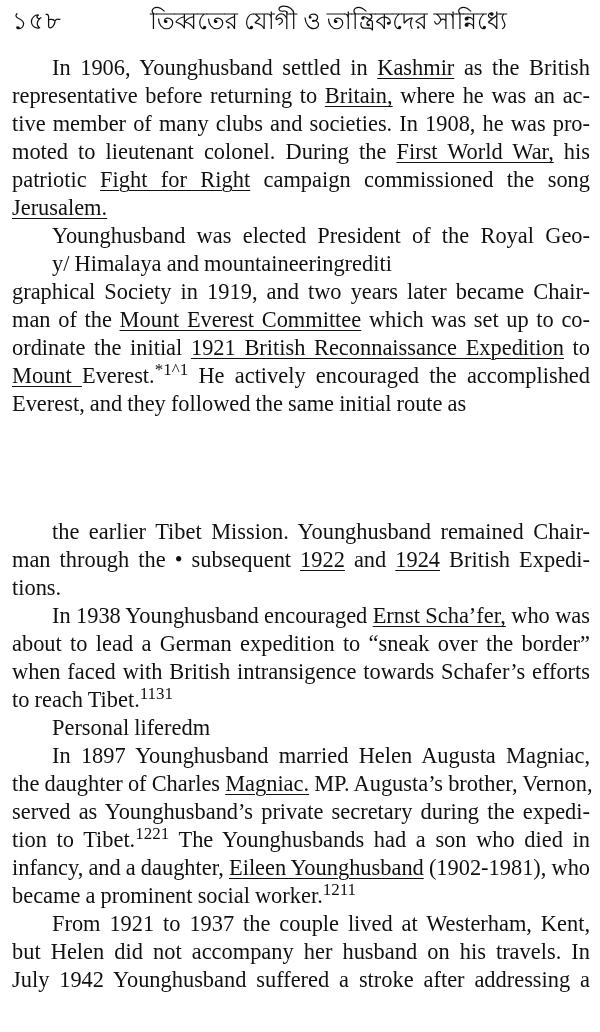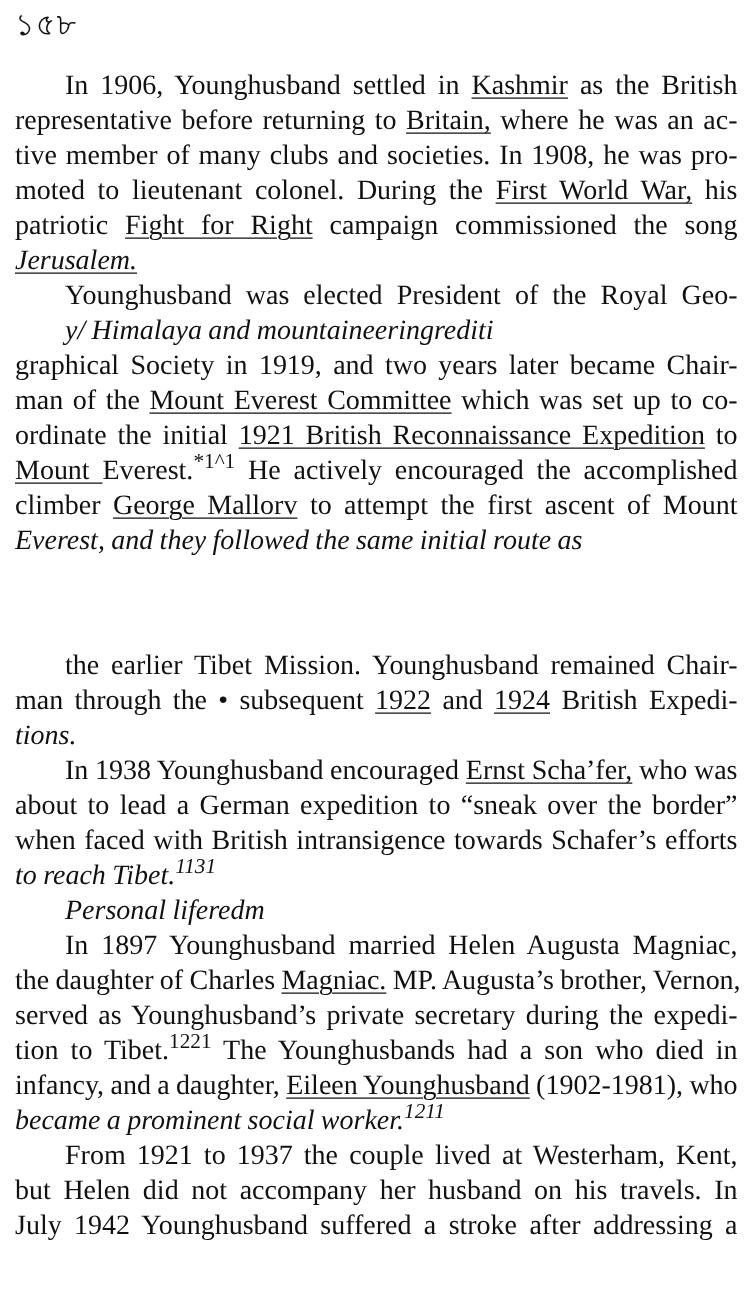--- a/index.html
+++ b/index.html
@@ -46,21 +46,20 @@
     height: 28px;
     line-height: 28px;
     font-size: 22.4px;
     white-space: nowrap;
     text-align: justify;
     text-align-last: justify;
     word-spacing: -0.5px;
   }
   .line.last {
     text-align-last: left;
-    font-style: italic;
   }
   .line.indent {
     padding-left: 40px;
   }
   .u {
     text-decoration: underline;
     text-underline-offset: 3px;
     text-decoration-thickness: 1px;
     margin-top: 31px;
   }
@@ -70,36 +69,36 @@
     vertical-align: super;
   }
   .block-top { top: 54px; }
   .block-bottom { top: 518px; }
 </style>
 </head>
 <body>
 
 <div class="page-header">
   <span class="page-number">১৫৮</span>
+  <span class="running-title">তিব্বতের যোগী ও তান্ত্রিকদের সান্নিধ্যে</span>
 </div>
 
 <div class="text-block block-top">
   <span class="line indent"><span>In 1906, Younghusband settled in </span><span class="u">Kashmir</span><span> as the British</span></span>
   <span class="line"><span>representative before returning to </span><span class="u">Britain,</span><span> where he was an ac-</span></span>
   <span class="line">tive member of many clubs and societies. In 1908, he was pro-</span>
   <span class="line"><span>moted to lieutenant colonel. During the </span><span class="u">First World War,</span><span> his</span></span>
   <span class="line"><span>patriotic </span><span class="u">Fight for Right</span><span> campaign commissioned the song</span></span>
   <span class="line last"><span class="u">Jerusalem.</span></span>
   <span class="line indent">Younghusband was elected President of the Royal Geo-</span>
   <span class="line indent last">y/ Himalaya and mountaineeringrediti</span>
   <span class="line">graphical Society in 1919, and two years later became Chair-</span>
   <span class="line"><span>man of the </span><span class="u">Mount Everest Committee</span><span> which was set up to co-</span></span>
   <span class="line"><span>ordinate the initial </span><span class="u">1921 British Reconnaissance Expedition</span><span> to</span></span>
   <span class="line"><span class="u">Mount </span><span>Everest.</span><sup>*1^1</sup><span> He actively encouraged the accomplished</span></span>
-  <span class="line"><span>climber </span><span class="u">George Mallorv</span><span> to attempt the first ascent of Mount</span></span>
   <span class="line last">Everest, and they followed the same initial route as</span>
 </div>
 
 <div class="text-block block-bottom">
   <span class="line indent">the earlier Tibet Mission. Younghusband remained Chair-</span>
   <span class="line"><span>man through the • subsequent </span><span class="u">1922</span><span> and </span><span class="u">1924</span><span> British Expedi-</span></span>
   <span class="line last">tions.</span>
   <span class="line indent"><span>In 1938 Younghusband encouraged </span><span class="u">Ernst Scha’fer,</span><span> who was</span></span>
   <span class="line">about to lead a German expedition to “sneak over the border”</span>
   <span class="line">when faced with British intransigence towards Schafer’s efforts</span>

